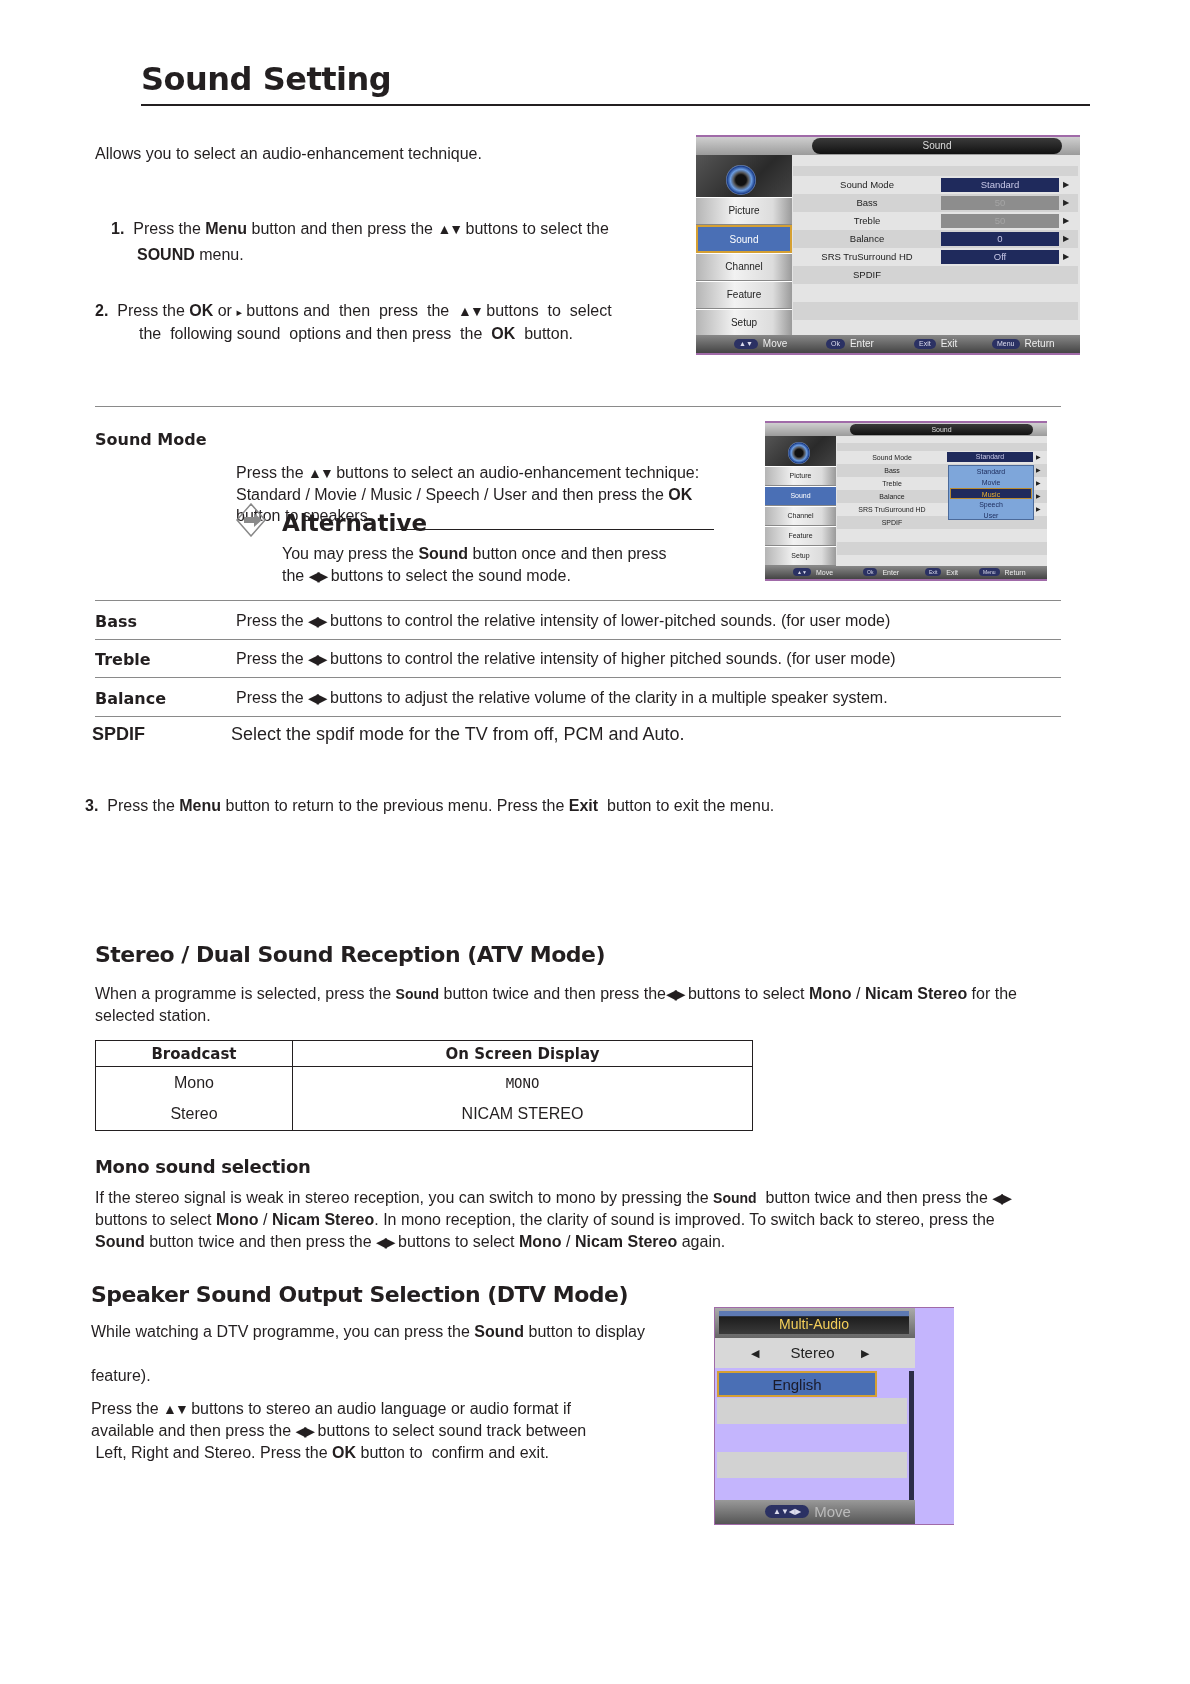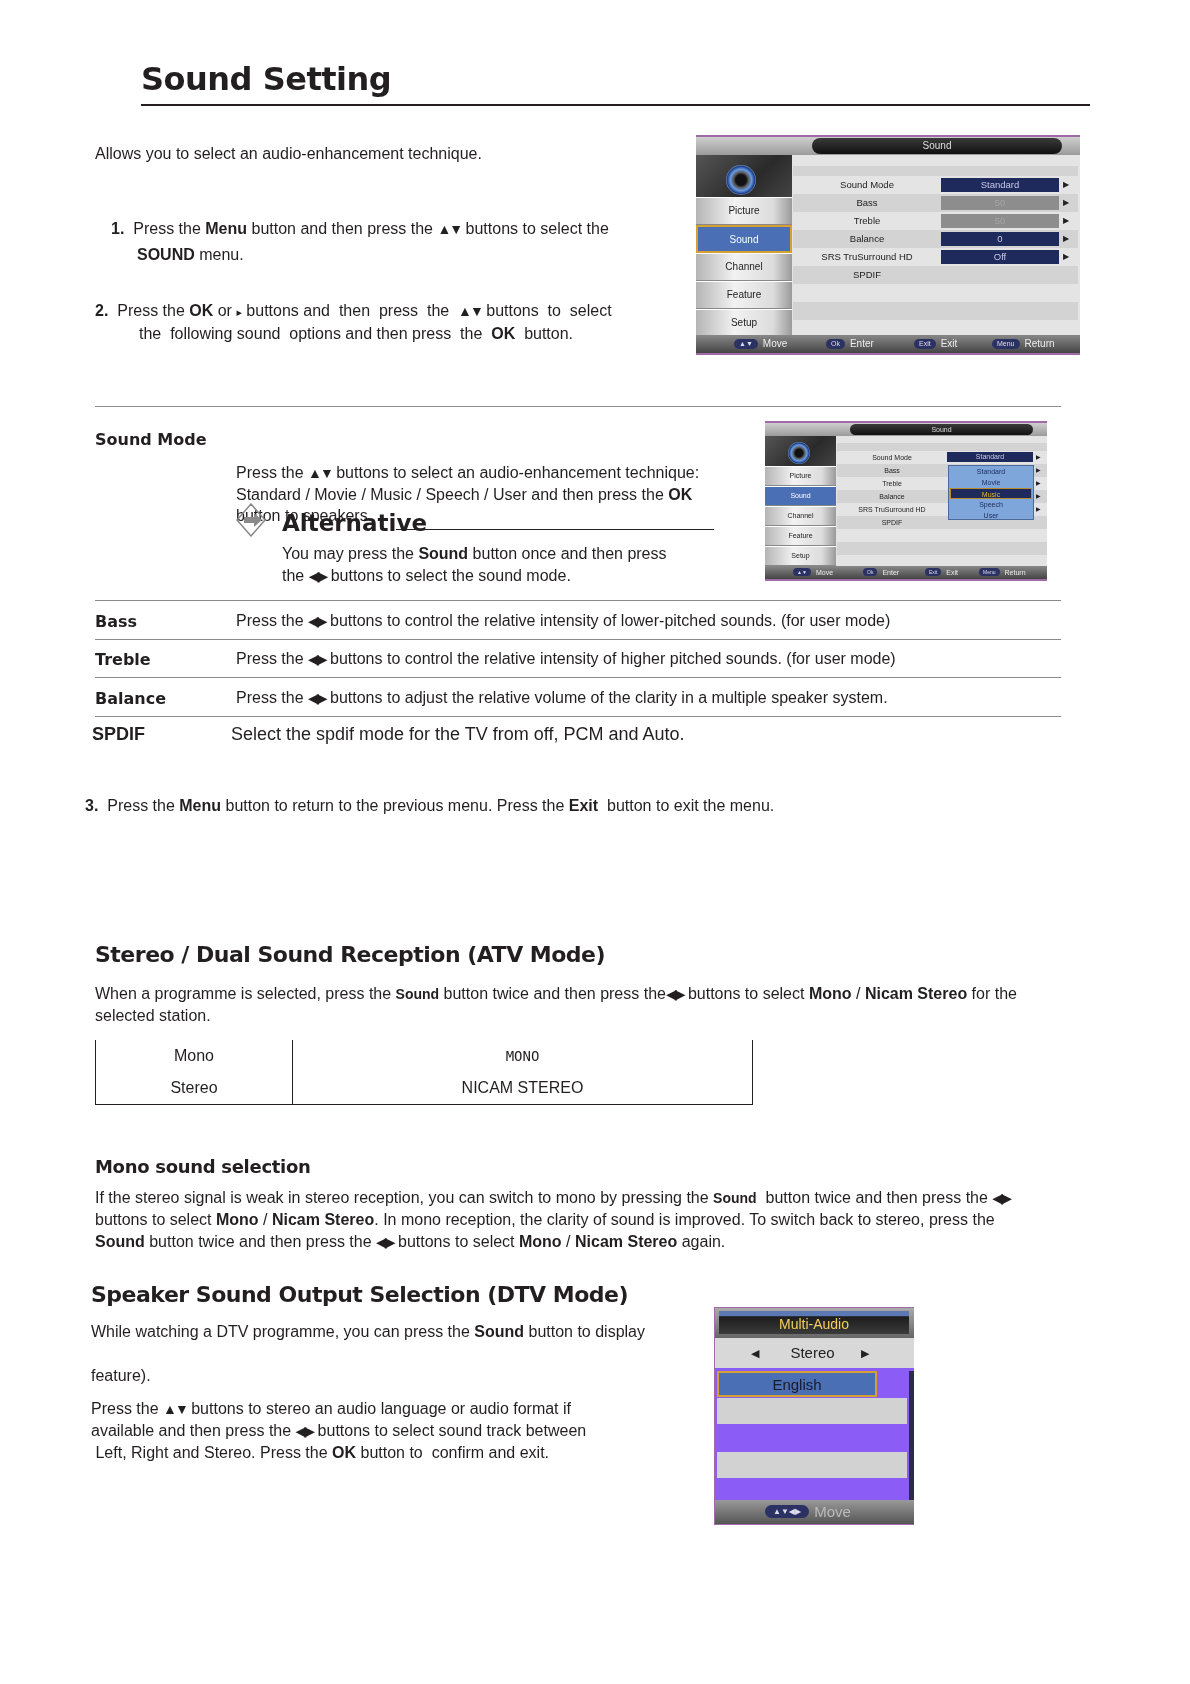--- a/index.html
+++ b/index.html
@@ -63,21 +63,21 @@
   #tv2 .row .rlabel { left: 0; width: 110px; }
   #tv2 .row .rval { left: 110px; width: 86px; height: 10px; top: 1px; line-height: 10px; }
   #tv2 .row .rarrow { left: 199px; font-size: 6px; }
   #tv2 .footer { height: 13px; font-size: 7px; }
   #tv2 .key { font-size: 5px; padding: 0 4px; line-height: 8px; }
   #tv2 .dropdown { position: absolute; left: 183px; top: 61px; width: 86px; height: 55px; background: #7ea6da; border: 1px solid #4b6a9a; font-size: 7px; color: #1d2c5c; }
   #tv2 .dd-item { height: 11px; line-height: 11px; text-align: center; }
   #tv2 .dd-item.sel { background: #1f2a5c; color: #e8b030; border: 1px solid #b88a30; margin: 0 1px; }
 
   
-  #ma { position: absolute; left: 714px; top: 1307px; width: 200px; height: 218px; border-left: 1px solid #a06aa8; border-top: 1px solid #a06aa8; border-bottom: 1px solid #a06aa8; background: #8b5cf6; font-family: "Liberation Sans", sans-serif; overflow: hidden; }
+  #ma { position: absolute; left: 714px; top: 1307px; width: 240px; height: 218px; border-left: 1px solid #a06aa8; border-top: 1px solid #a06aa8; border-bottom: 1px solid #a06aa8; background: #c4b5fd; font-family: "Liberation Sans", sans-serif; overflow: hidden; }
   #ma .mahead { position: absolute; left: 4px; top: 3px; width: 190px; height: 23px; background: linear-gradient(#5d79b3 0 20%, #1d1d1d 25%, #3a3a3a); color: #f4cf5a; text-align: center; font-size: 14px; line-height: 26px; }
   #ma .mahead-bg { position: absolute; left: 0; top: 0; width: 200px; height: 30px; background: linear-gradient(#aaa, #666); }
   #ma .maselector { position: absolute; left: 0; top: 30px; width: 200px; height: 30px; background: #d8d8d8; font-size: 15px; line-height: 30px; color: #222; }
   #ma .maselector .larr { position: absolute; left: 36px; font-size: 11px; }
   #ma .maselector .rarr { position: absolute; left: 146px; font-size: 11px; }
   #ma .maselector .val { position: absolute; left: 50px; width: 95px; text-align: center; }
   #ma .malist { position: absolute; left: 0; top: 60px; width: 194px; height: 135px; }
   #ma .mascroll { position: absolute; left: 194px; top: 63px; width: 5px; height: 133px; background: #2c2c48; }
   #ma .maitem { position: absolute; left: 2px; width: 190px; height: 26px; font-size: 15px; line-height: 24px; text-align: center; }
   #ma .maitem.alt { background: #d2d2d2; }
@@ -299,20 +299,24 @@
   <span>When a programme is selected, press the </span><b style="font-size:14px">Sound</b><span> button twice and then press the</span><span class="tri">◀▶</span><span> buttons to select </span><b>Mono</b><span> / </span><b>Nicam Stereo</b><span> for the</span><br>
   <span>selected station.</span>
 </div>
 
 <table id="atv-table">
   <colgroup>
       <col class="c1">
       <col>
     </colgroup>
   <tbody>
+      <tr>
+    <th>Broadcast</th>
+    <th>On Screen Display</th>
+  </tr>
   <tr>
     <td>Mono</td>
     <td style="font-family:'DejaVu Sans Mono',monospace; font-size:14px;">MONO</td>
   </tr>
   <tr>
     <td>Stereo</td>
     <td>NICAM STEREO</td>
   </tr>
 </tbody>
   </table>

